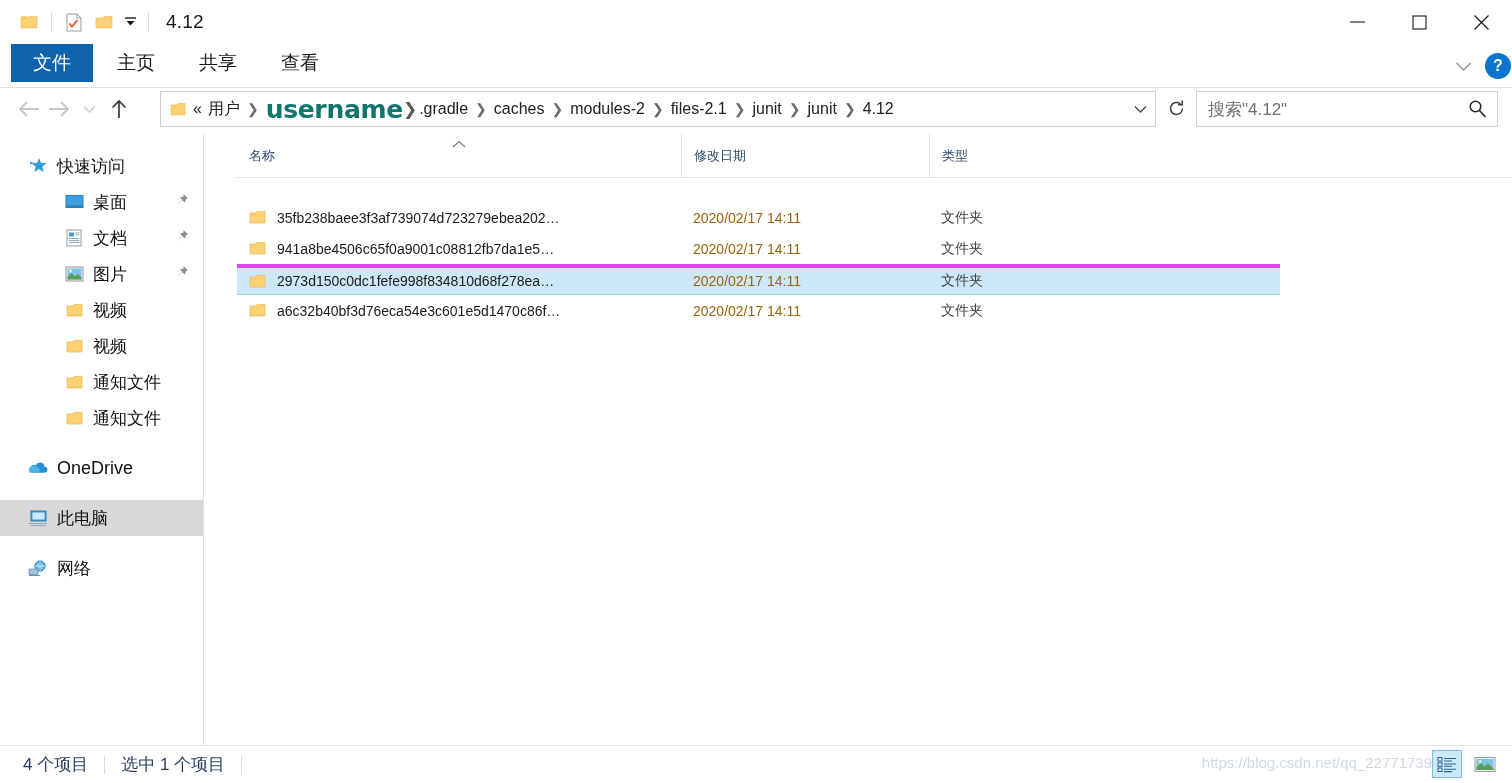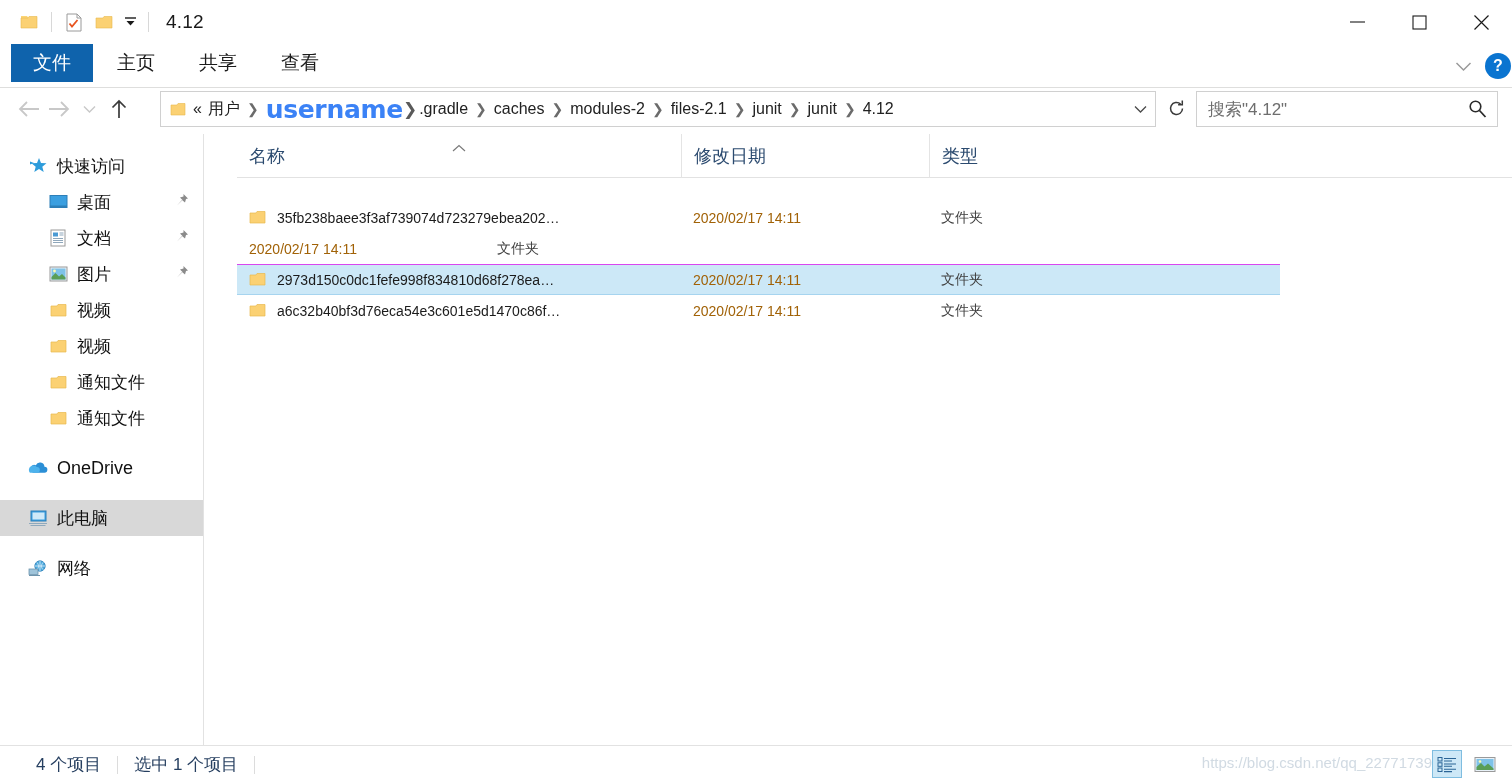--- a/index.html
+++ b/index.html
@@ -58,80 +58,80 @@
     position: absolute; left: 160px; top: 91px; width: 996px; height: 36px;
     border: 1px solid #d0d0d0; background: #fff; display: flex; align-items: center;
   }
   .crumb-folder { margin: 0 7px 0 9px; display: flex; align-items: center; }
   .crumb {
     font-size: 17px; color: #1b1b1b; white-space: nowrap; line-height: 1;
     font-family: "Liberation Sans", sans-serif;
   }
   .crumb.small { font-size: 16px; color: #222; }
   .crumb.redacted {
-    font-size: 25px; font-weight: bold; color: #3b82f6; letter-spacing: -0.3px;
+    font-size: 25px; font-weight: bold; color: #0f766e; letter-spacing: -0.3px;
     font-family: "DejaVu Sans", sans-serif;
   }
   .sep { color: #6b6b6b; font-size: 14px; margin: 0 7px; line-height: 1; }
   .sep.bold { color: #5a5a5a; font-size: 17px; font-weight: bold; margin: 0 2px 0 0; }
   .crumb-caret { position: absolute; right: 8px; top: 0; height: 34px; display: flex; align-items: center; }
   .refresh { position: absolute; left: 1162px; top: 94px; width: 28px; height: 28px; display: flex; align-items: center; justify-content: center; }
   .searchbox {
     position: absolute; left: 1196px; top: 91px; width: 302px; height: 36px;
     border: 1px solid #d0d0d0; background: #fff; display: flex; align-items: center;
   }
   .search-text { font-size: 17px; color: #6e6e6e; margin-left: 11px; font-family: "Liberation Sans", sans-serif; }
   .search-icon { position: absolute; right: 10px; top: 7px; }
 
   
   .navpane {
     position: absolute; left: 0; top: 134px; width: 204px; height: 611px;
     background: #fff; border-right: 1px solid #e2e2e2; overflow: hidden;
   }
   .nav-item { height: 36px; display: flex; align-items: center; position: relative; padding-left: 28px; }
-  .nav-item.indent { padding-left: 48px; }
+  .nav-item.indent { padding-left: 64px; }
   .nav-item.root { padding-left: 28px; }
   .nav-item.selected { background: #d8d8d8; }
   .nav-label { font-size: 17px; color: #101010; margin-left: 9px; white-space: nowrap; font-family: "Liberation Sans", sans-serif; }
   .nav-label.latin { font-size: 18px; }
   .nav-ico { width: 20px; height: 20px; display: flex; align-items: center; justify-content: center; }
   .pin { position: absolute; right: 14px; top: 9px; }
   .nav-gap { height: 14px; }
 
   
   .listarea { position: absolute; left: 237px; top: 134px; width: 1275px; height: 611px; background: #fff; }
   .colheader { position: relative; height: 44px; display: flex; align-items: center; border-bottom: 1px solid #e2e2e2; }
   .col {
     height: 44px; display: flex; align-items: center;
-    font-size: 18px; color: #2b4a6f; padding-left: 12px; position: relative;
+    font-size: 13px; color: #2b4a6f; padding-left: 12px; position: relative;
     font-family: "Liberation Sans", sans-serif;
   }
   .col + .col { border-left: 1px solid #e4e4e4; }
   .col.name { width: 444px; }
   .col.date { width: 248px; font-family: Liberation Mono, monospace; }
   .col.type { width: 200px; }
   .col.size { width: 145px; }
   .sortcaret { position: absolute; left: 50%; top: 2px; transform: translateX(-50%); }
 
   .row { height: 31px; display: flex; align-items: center; position: relative; }
-  .row.selected { background: #cce8f7; border-top: 1px solid #d946ef; border-bottom: 1px solid #a6d4ef; width: 1043px; }
+  .row.selected { background: #cce8f7; border-top: 4px solid #d946ef; border-bottom: 1px solid #a6d4ef; width: 1043px; }
   .cell { font-size: 14px; color: #1b1b1b; font-family: Liberation Sans, sans-serif; white-space: nowrap; }
   .cell.name { width: 444px; display: flex; align-items: center; padding-left: 12px; }
   .cell.date { width: 248px; color: #a16207; padding-left: 12px; }
   .cell.type { width: 200px; color: #3f3f3f; padding-left: 12px; }
   .cell.size { width: 145px; padding-left: 12px; }
   .fname { margin-left: 11px; }
   .rowfolder { display: flex; align-items: center; }
 
   
   .statusbar {
     position: absolute; left: 0; bottom: 0; width: 1512px; height: 38px;
     background: #fff; border-top: 1px solid #e2e2e2; display: flex; align-items: center;
   }
-  .status-text { font-size: 17px; color: #263f60; margin-left: 36px; font-family: "Liberation Sans", sans-serif; }
+  .status-text { font-size: 17px; color: #263f60; margin-left: 23px; font-family: "Liberation Sans", sans-serif; }
   .status-sep { width: 1px; height: 18px; background: #dcdcdc; margin: 0 16px; }
   .viewbtns { position: absolute; right: 12px; top: 4px; display: flex; align-items: center; gap: 8px; }
   .viewbtn { width: 30px; height: 28px; display: flex; align-items: center; justify-content: center; }
   .viewbtn.active { background: #cde8f7; border: 1px solid #7fbde0; }
   .watermark {
     position: absolute; right: 80px; bottom: 12px;
     font-size: 15px; color: #c9d4de; white-space: nowrap; opacity: .85;
     font-family: "Liberation Sans", sans-serif;
   }
 </style>
@@ -444,20 +444,28 @@
             </svg>
         </span>
         <span class="fname">35fb238baee3f3af739074d723279ebea202…</span>
       </div>
       <div class="cell date">2020/02/17 14:11</div>
       <div class="cell type">文件夹</div>
       <div class="cell size"></div>
     </div>
 
     <div class="row">
+      <div class="cell name">
+        <span class="rowfolder">
+          <svg width="17" height="15" viewBox="0 0 17 15">
+              <path d="M1 3h6l1-1.5h8V13H1z" fill="#fbd173" stroke="#e8b94e" stroke-width=".7"></path>
+            </svg>
+        </span>
+        <span class="fname">941a8be4506c65f0a9001c08812fb7da1e5…</span>
+      </div>
       <div class="cell date">2020/02/17 14:11</div>
       <div class="cell type">文件夹</div>
       <div class="cell size"></div>
     </div>
 
     <div class="row selected">
       <div class="cell name">
         <span class="rowfolder">
           <svg width="17" height="15" viewBox="0 0 17 15">
               <path d="M1 3h6l1-1.5h8V13H1z" fill="#fbd173" stroke="#e8b94e" stroke-width=".7"></path>

